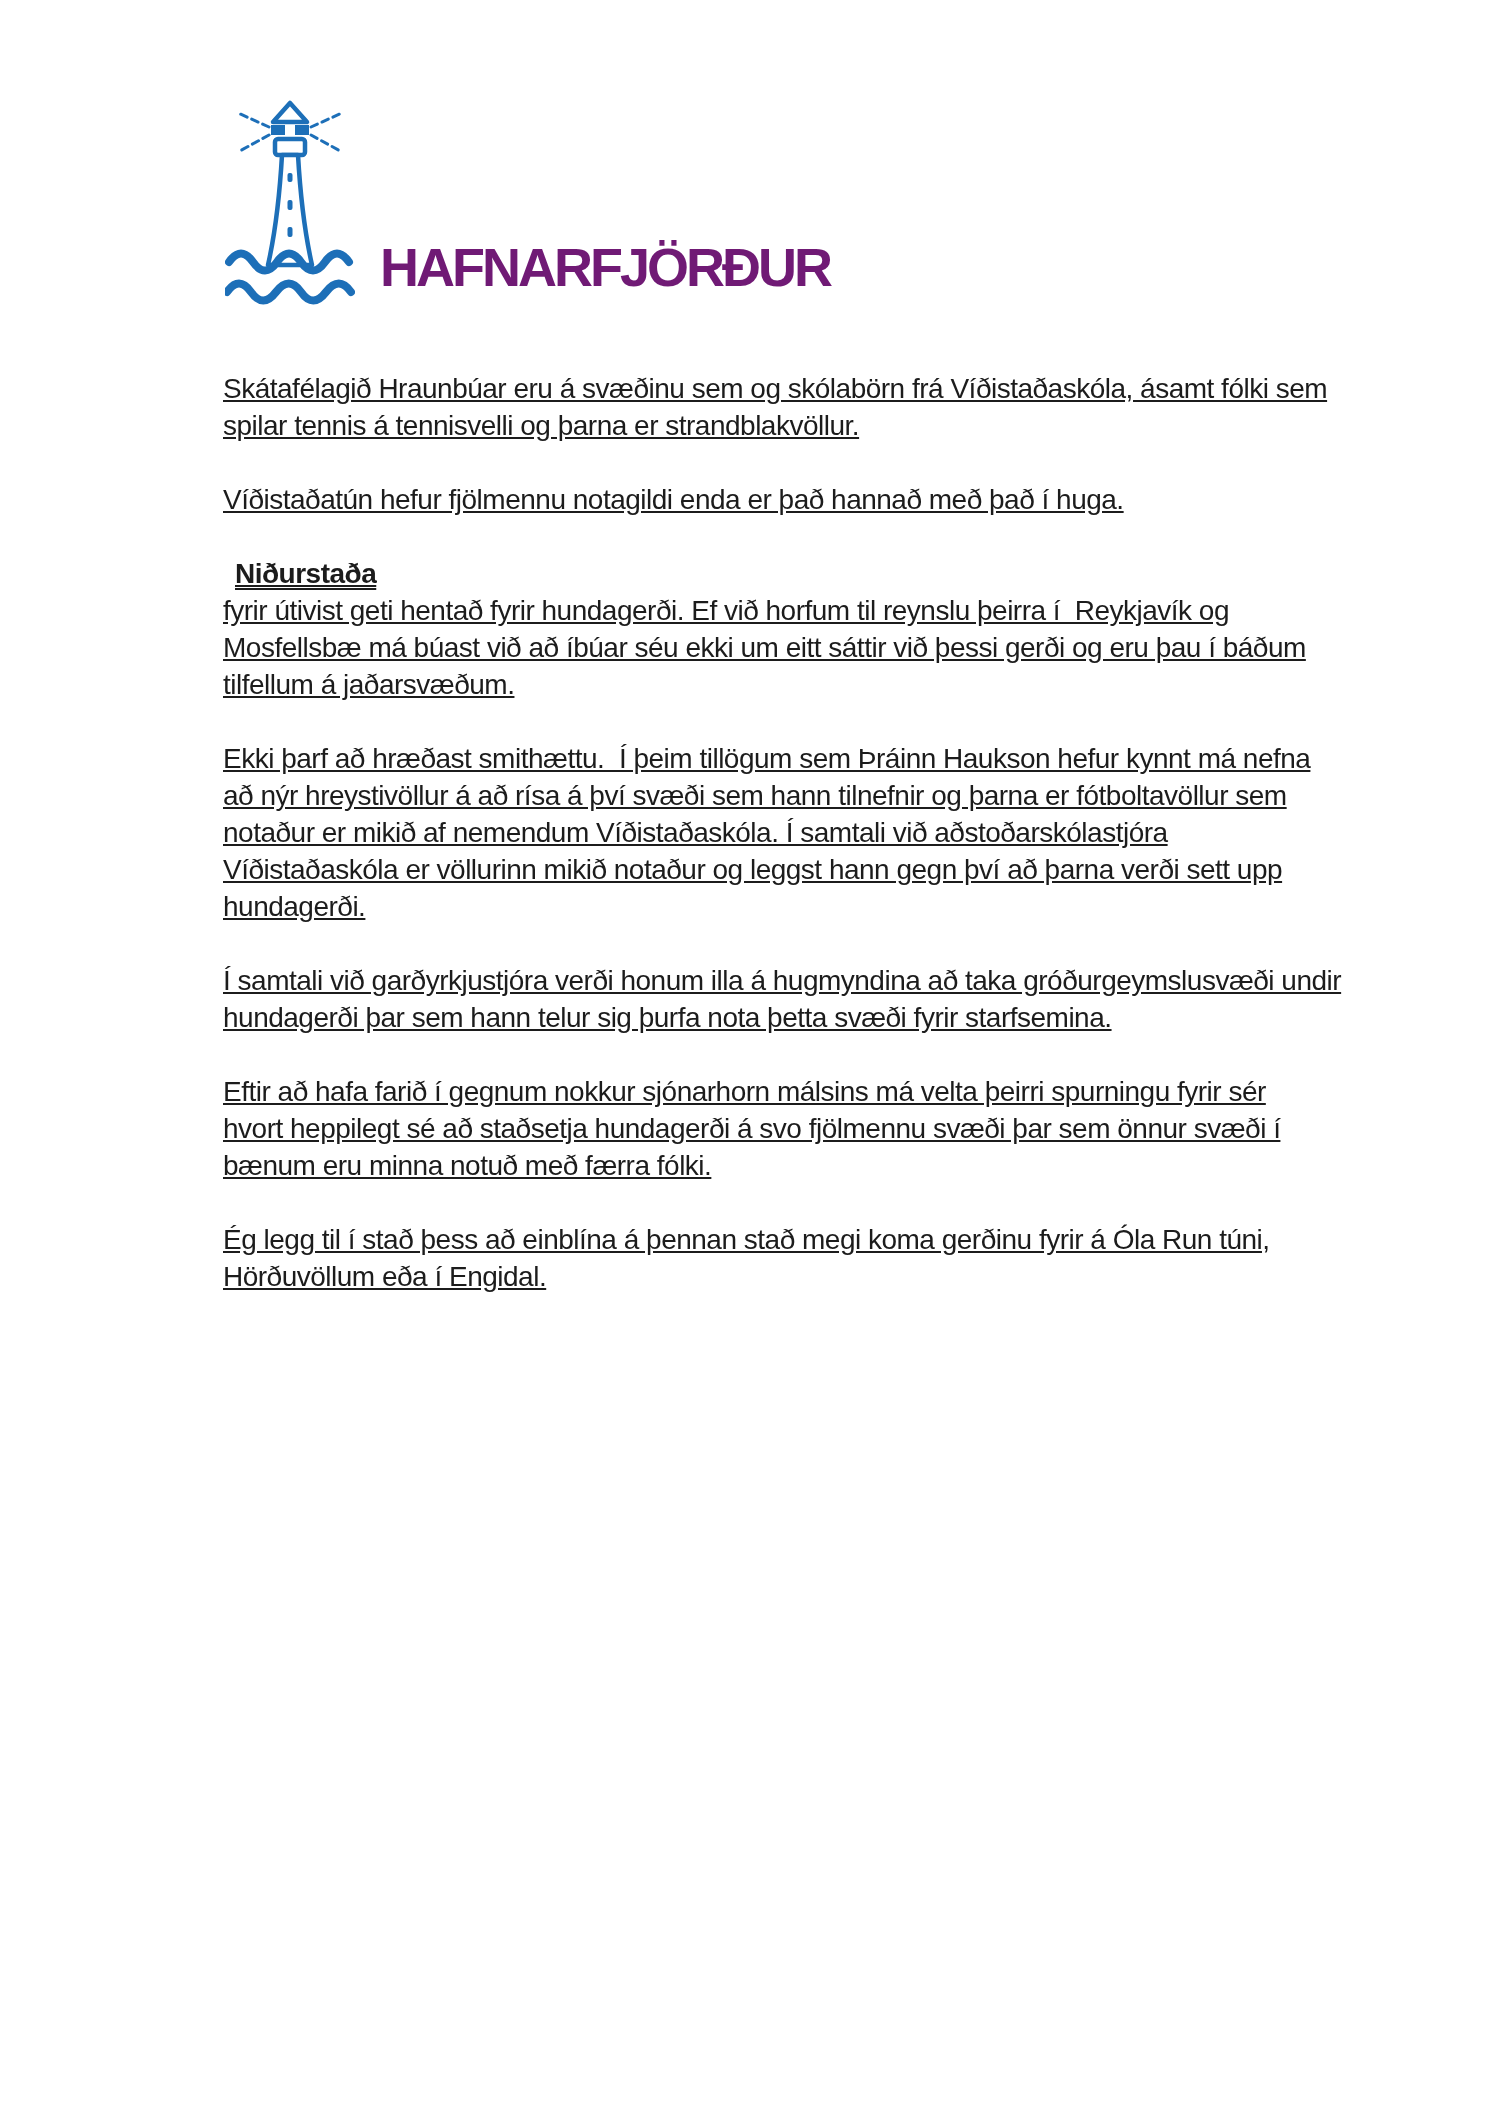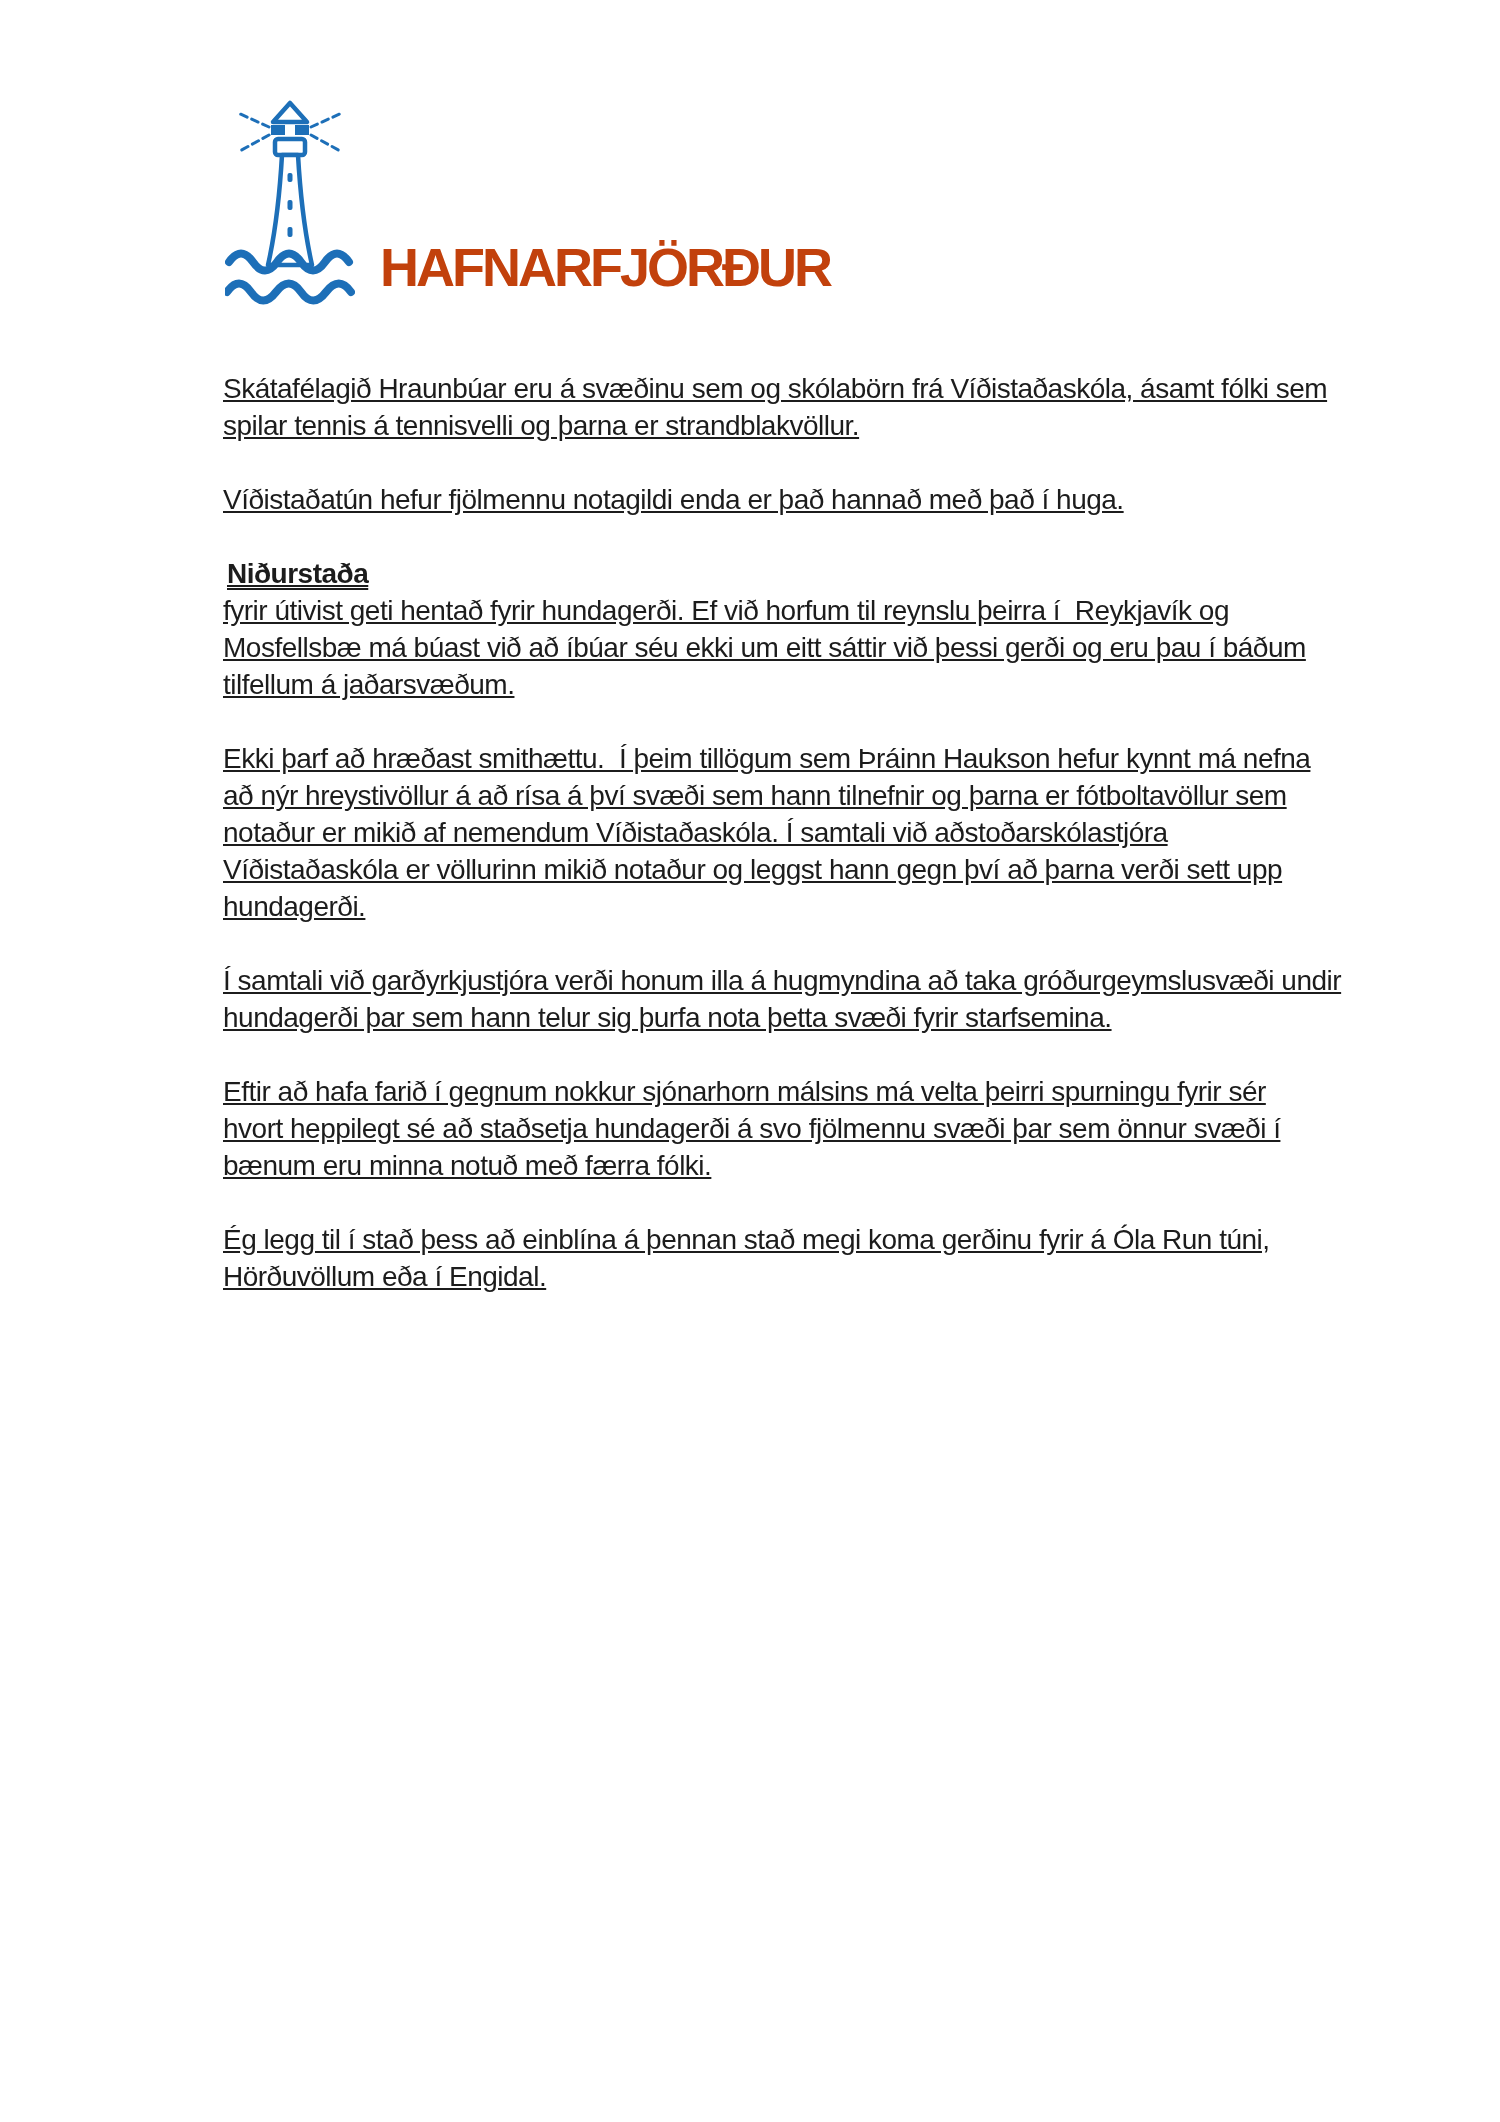--- a/index.html
+++ b/index.html
@@ -19,35 +19,35 @@
     height: 210px;
   }
   .wordmark {
     position: absolute;
     left: 380px;
     top: 240px;
     font-size: 54px;
     line-height: 54px;
     font-weight: 700;
     letter-spacing: -3px;
-    color: #c2410c;
+    color: #701a75;
     white-space: pre;
   }
   .content {
     position: absolute;
     left: 223px;
     top: 370px;
     width: 1210px;
     color: #1c1c1c;
     font-size: 28px;
     letter-spacing: -0.5px;
     text-decoration: underline;
   }
   .para { margin: 0 0 37px 0; }
-  .para.heading { margin: 37px 0 0 4px; }
+  .para.heading { margin: 37px 0 0 12px; }
   .para.heading .line {
     font-weight: 700;
     text-decoration: underline;
     text-decoration-thickness: 2px;
     text-underline-offset: 5px;
   }
   .line {
     white-space: pre;
     height: 37px;
     line-height: 37px;

